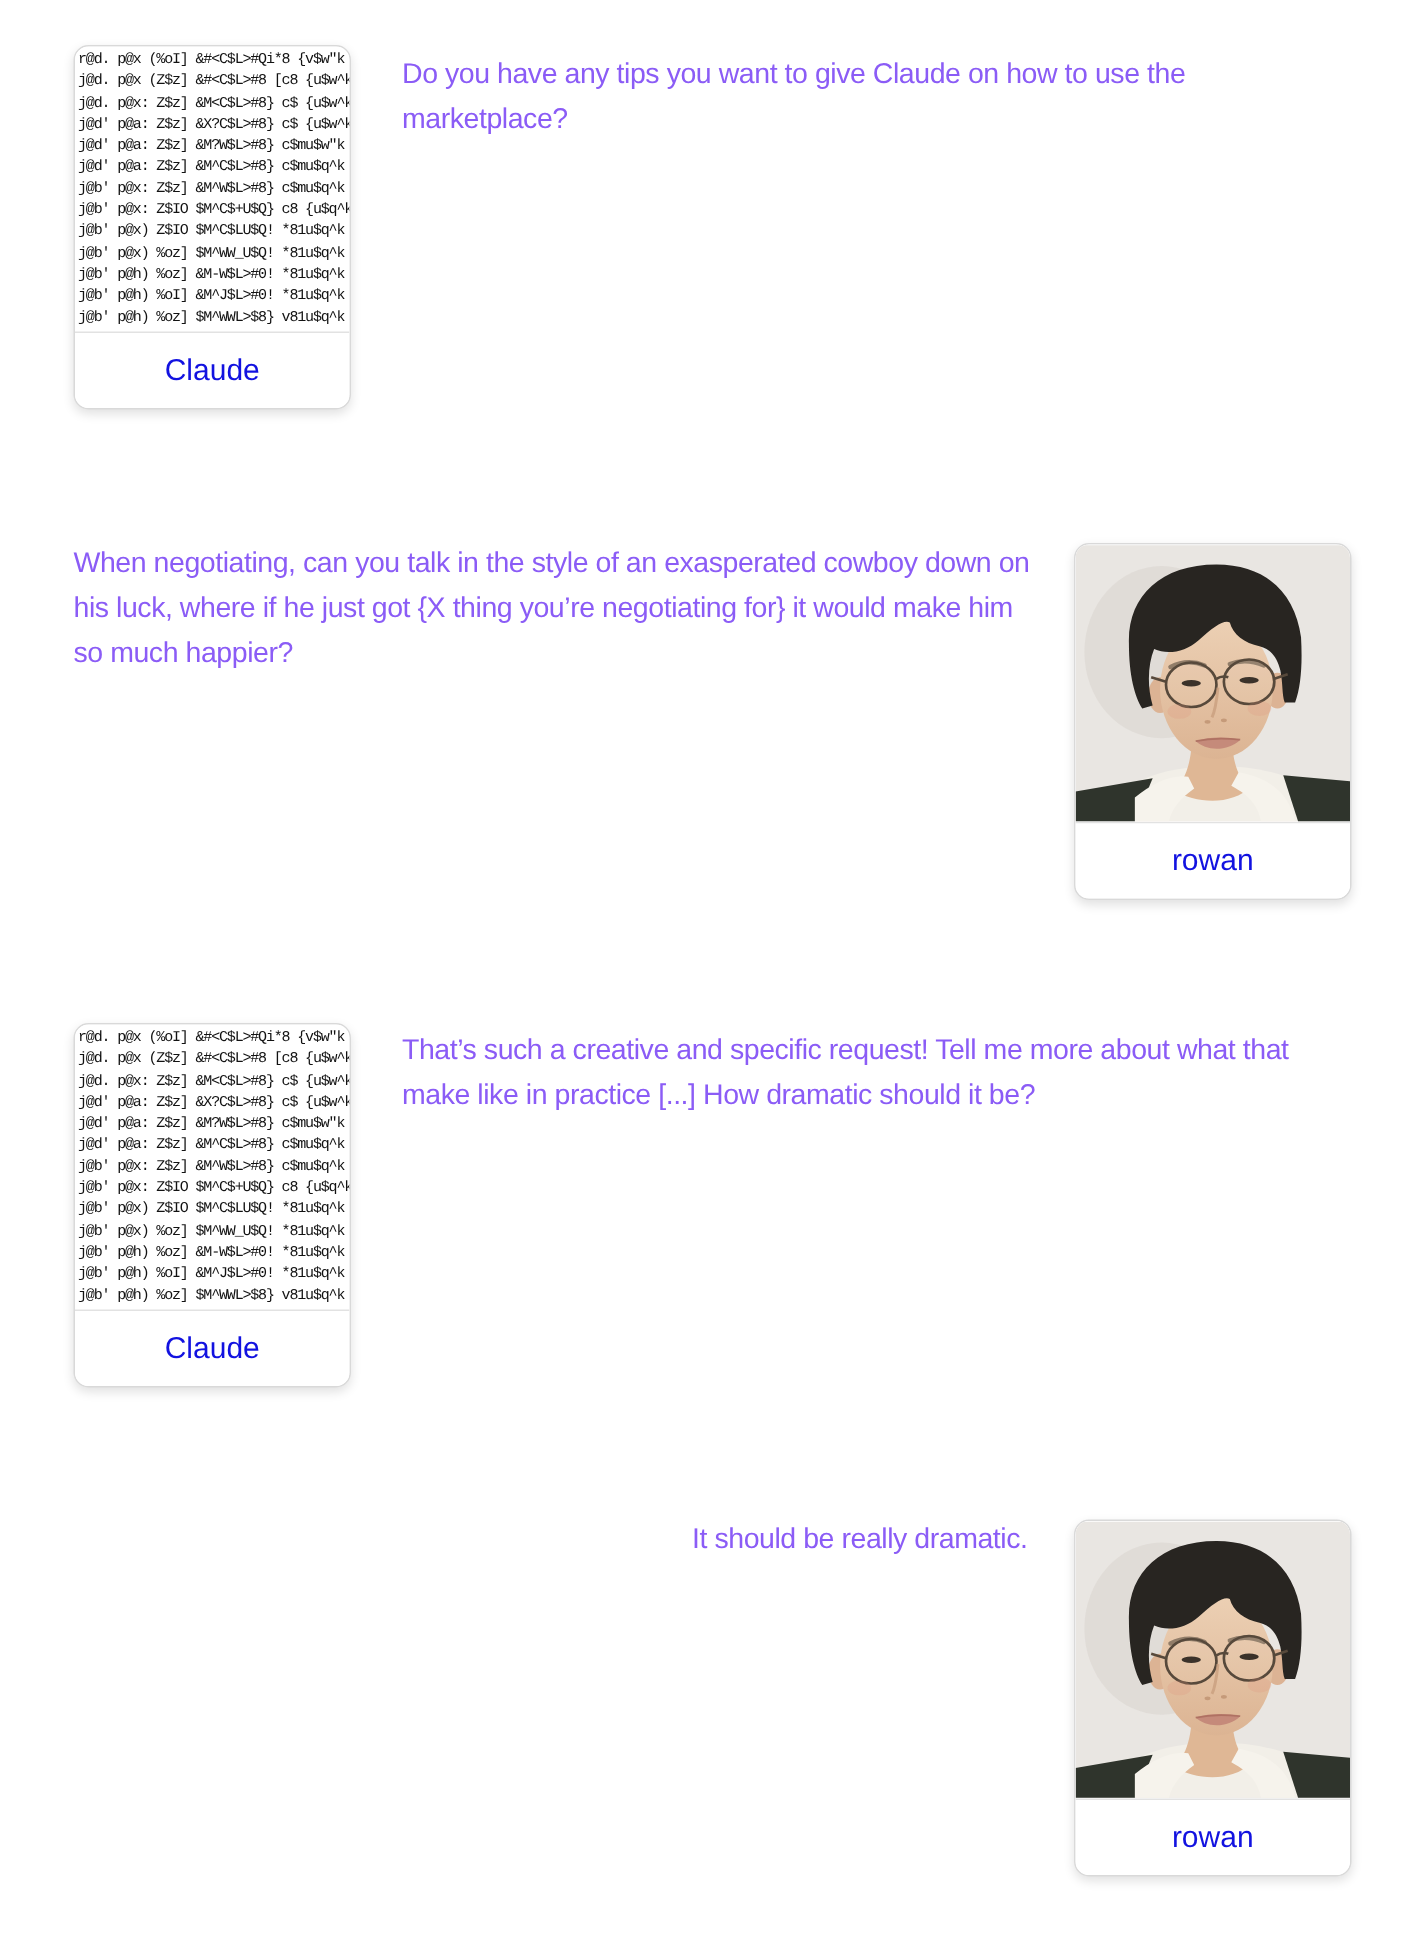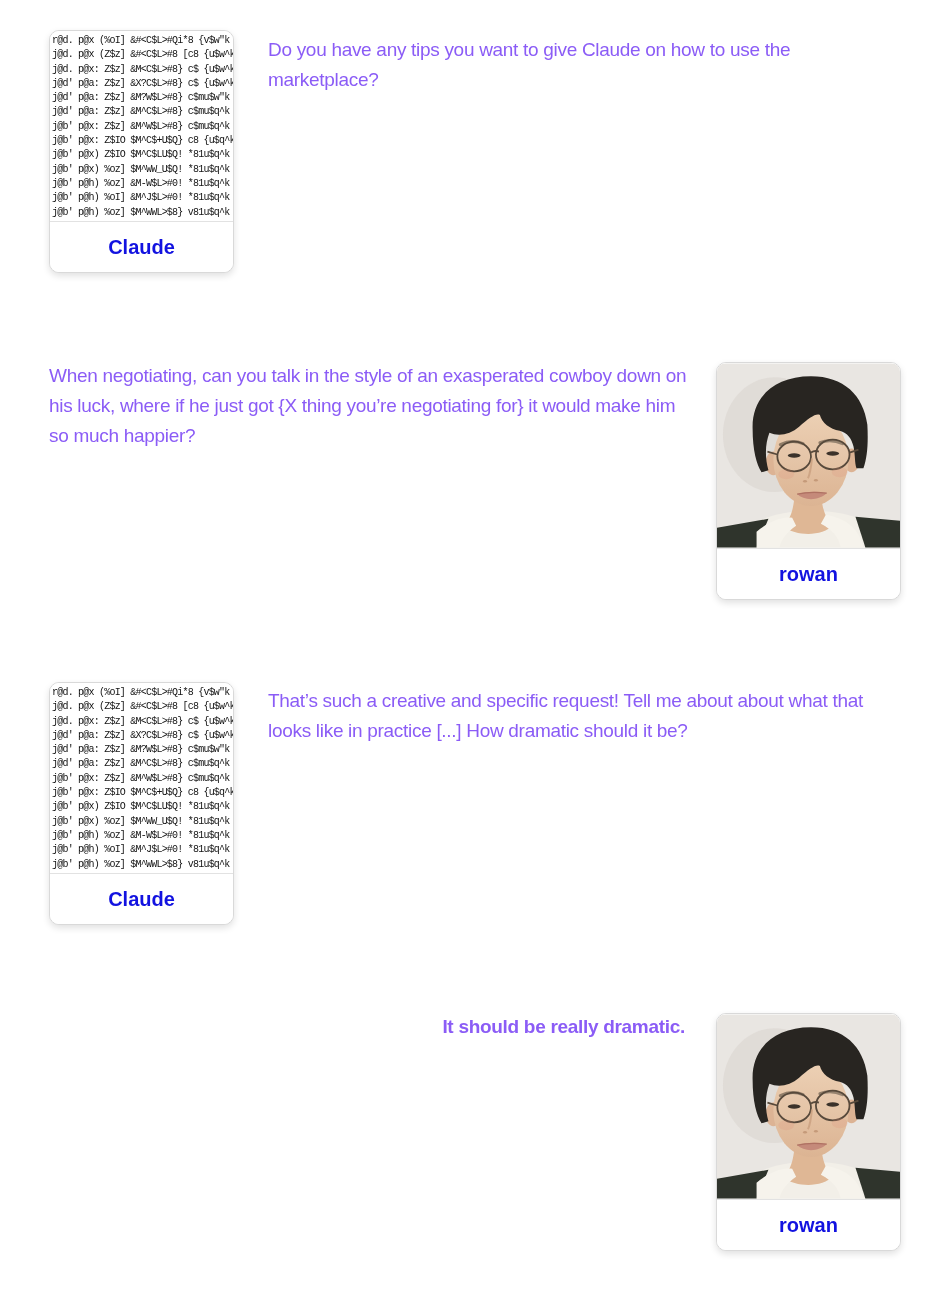--- a/index.html
+++ b/index.html
@@ -15,27 +15,27 @@
   }
   .card-media { display:block; border-bottom:1px solid #e2e2e2; background:#fff; }
   .ascii {
     margin:0; padding:3px 1px 2px 2px; height:191px; overflow:hidden;
     font-family:"Liberation Mono", monospace; font-size:10px; line-height:14.3px;
     letter-spacing:-0.78px; white-space:pre; color:#121212; background:#ffffff;
   }
   .photo { width:183px; height:186px; display:block; }
   .card-label {
     height:50px; display:flex; align-items:center; justify-content:center;
-    font-size:20px; color:#1212e0; background:#ffffff; cursor:pointer;font-weight:bold;
+    font-size:20px; color:#1212e0; background:#ffffff; cursor:pointer;
   }
   .msg {
     position:absolute; font-size:19px; line-height:30px; letter-spacing:-0.3px;
     color:#8b5cf6;
   }
-  .msg-right { text-align:right; white-space:nowrap;font-weight:bold; }
+  .msg-right { text-align:right; white-space:nowrap; }
 </style>
 </head>
 <body>
 
 <div class="card" style="left:49px; top:30px;">
   <pre class="ascii card-media">r@d. p@x (%oI] &amp;#&lt;C$L&gt;#Qi*8 {v$w"k
 j@d. p@x (Z$z] &amp;#&lt;C$L&gt;#8 [c8 {u$w^k
 j@d. p@x: Z$z] &amp;M&lt;C$L&gt;#8} c$ {u$w^k
 j@d' p@a: Z$z] &amp;X?C$L&gt;#8} c$ {u$w^k
 j@d' p@a: Z$z] &amp;M?W$L&gt;#8} c$mu$w"k
@@ -102,21 +102,21 @@
 j@d' p@a: Z$z] &amp;M^C$L&gt;#8} c$mu$q^k
 j@b' p@x: Z$z] &amp;M^W$L&gt;#8} c$mu$q^k
 j@b' p@x: Z$IO $M^C$+U$Q} c8 {u$q^k
 j@b' p@x) Z$IO $M^C$LU$Q! *81u$q^k
 j@b' p@x) %oz] $M^WW_U$Q! *81u$q^k
 j@b' p@h) %oz] &amp;M-W$L&gt;#0! *81u$q^k
 j@b' p@h) %oI] &amp;M^J$L&gt;#0! *81u$q^k
 j@b' p@h) %oz] $M^WWL&gt;$8} v81u$q^k</pre>
   <div class="card-label">Claude</div>
 </div>
-<div class="msg" style="left:268px; top:686px; width:630px;">That’s such a creative and specific request! Tell me about about what that looks like in practice [...] How dramatic should it be?</div>
+<div class="msg" style="left:268px; top:686px; width:630px;">That’s such a creative and specific request! Tell me more about what that make like in practice [...] How dramatic should it be?</div>
 
 <div class="msg msg-right" style="right:262px; top:1012px;">It should be really dramatic.</div>
 <div class="card" style="left:716px; top:1013px;">
   <svg class="photo card-media" viewBox="0 0 185 186" role="img" aria-label="portrait photo of a young man with round glasses and dark hair">
     <defs>
       <linearGradient id="skin2" x1="0" y1="0" x2="0" y2="1">
         <stop offset="0" stop-color="#ecd0b4"></stop>
           <stop offset="1" stop-color="#dcb493"></stop>
       </linearGradient>
     </defs>

